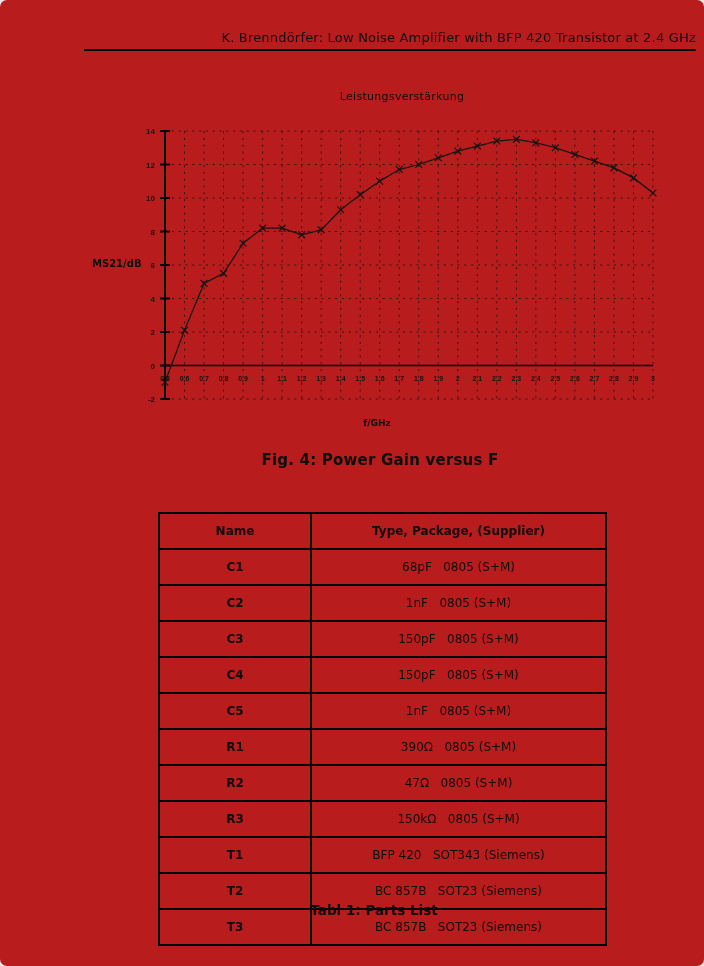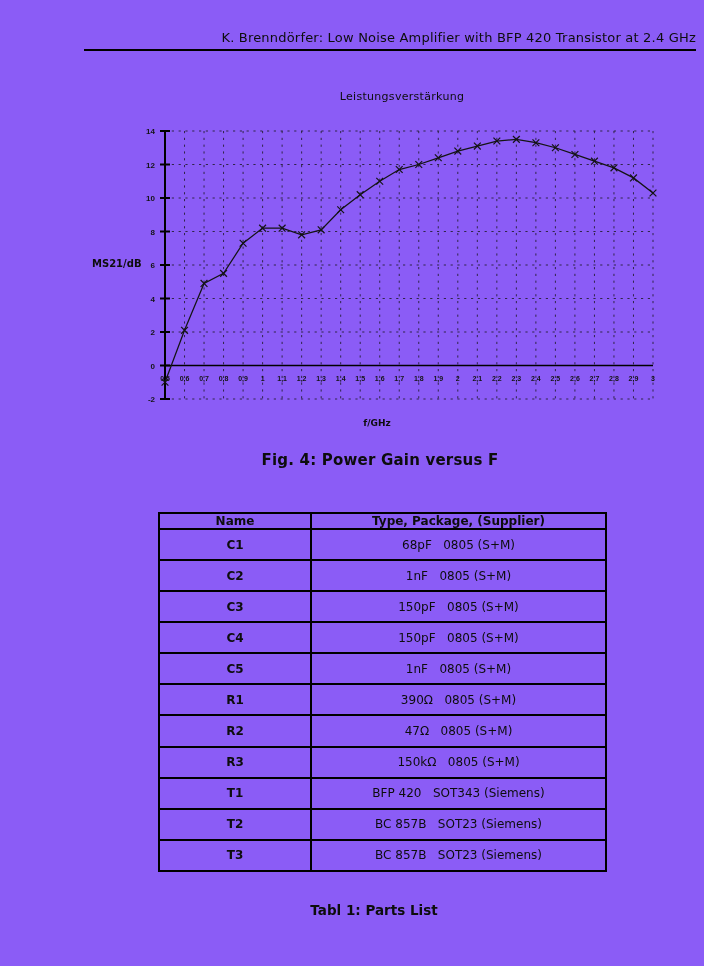--- a/index.html
+++ b/index.html
@@ -1,19 +1,20 @@
 <!DOCTYPE html>
 <html><head>
 <meta charset="utf-8">
 <style>
   html,body{margin:0;padding:0;background:#e8e8e8;}
   .page{
-    position:relative;width:704px;height:966px;background:#8b5cf6;
+    position:relative;width:704px;height:966px;background:#b91c1c;
     overflow:hidden;color:#0d0d0d;
     font-family:"DejaVu Sans","Liberation Sans",sans-serif;
+    border-radius:7px;
   }
   
   .hdr{
     position:absolute;left:84px;top:30px;width:612px;
     border-bottom:2.5px solid #000;padding-bottom:4px;
     text-align:right;font-size:13px;font-weight:500;letter-spacing:.2px;
     white-space:nowrap;
   }
   
   .chart-title{
@@ -32,21 +33,21 @@
   .fig-caption{
     position:absolute;left:380px;top:451px;transform:translateX(-50%);
     font-size:15px;font-weight:bold;letter-spacing:.2px;white-space:nowrap;
   }
   
   table.parts{
     position:absolute;left:158px;top:512px;width:447px;height:360px;
     border-collapse:collapse;table-layout:fixed;
   }
   table.parts th, table.parts td{
-    border:2px solid #000;padding:0;text-align:center;vertical-align:middle;
+    border:2px solid #000;padding:10px;text-align:center;vertical-align:middle;
     font-size:12px;font-weight:bold;white-space:pre;overflow:hidden;
   }
   table.parts col.c-name{width:152px;}
   table.parts col.c-type{width:295px;}
   table.parts td.name{font-weight:bold;}
   table.parts td.type{font-weight:500;}
   .tab-caption{
     position:absolute;left:374px;top:902px;transform:translateX(-50%);
     font-size:13.5px;font-weight:bold;white-space:nowrap;
   }

